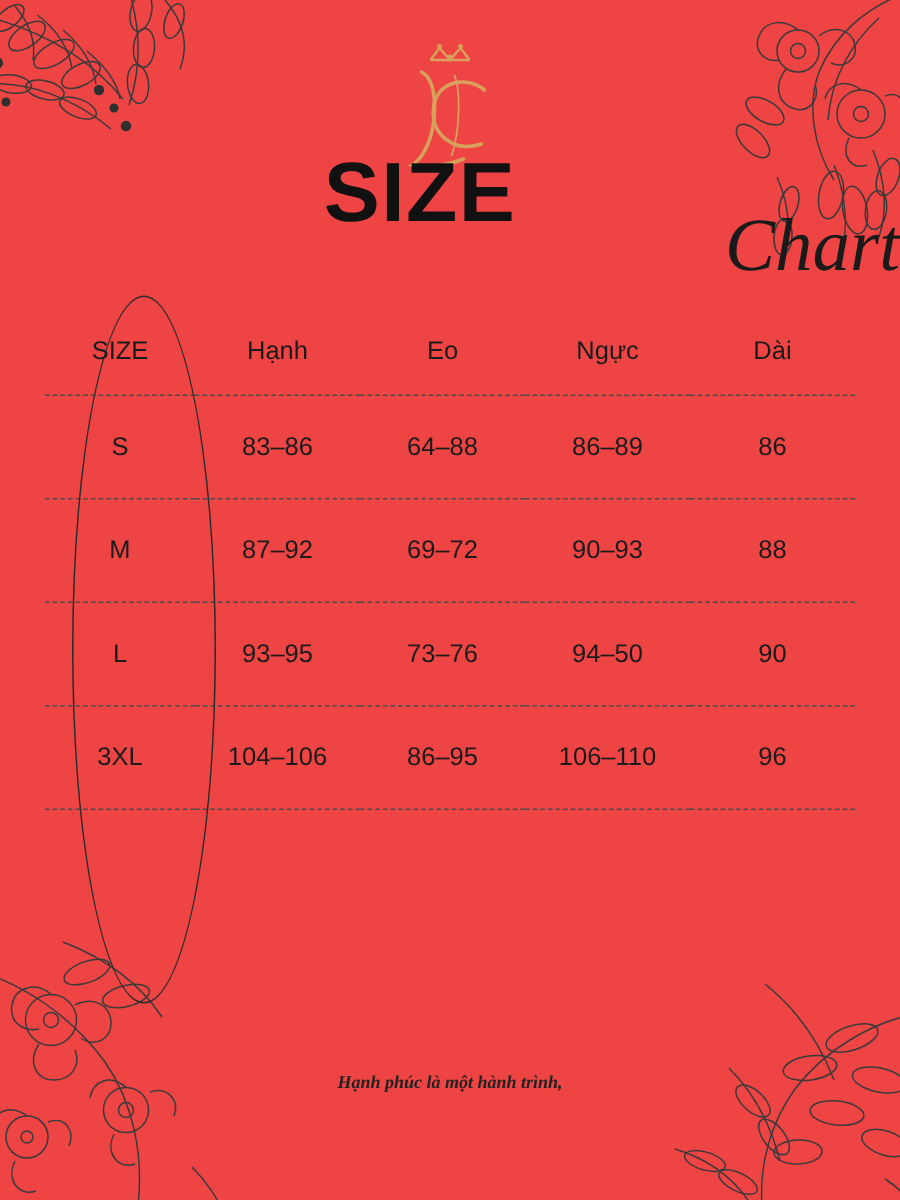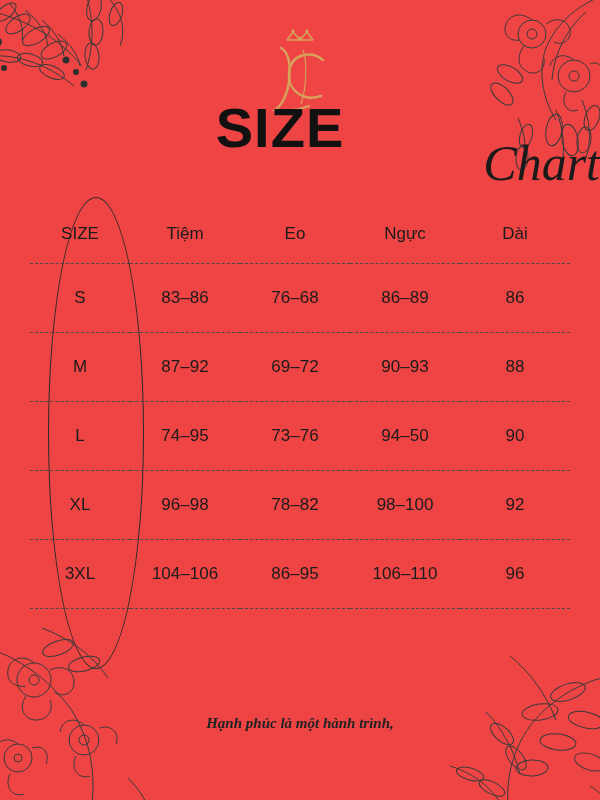--- a/index.html
+++ b/index.html
@@ -121,21 +121,21 @@
   
   .footer {
     position: absolute;
     left: 0;
     right: 0;
     top: 712px;
     text-align: center;
     font-family: "Liberation Serif", serif;
     font-style: italic;
     font-weight: bold;
-    font-size: 15px;
+    font-size: 12px;
     color: #222222;
     line-height: 1.5;
   }
 </style>
 </head>
 <body>
 
 <div class="page">
 
   <svg class="deco deco-tl" width="210" height="180" viewBox="0 0 210 180" fill="none" stroke="#3a3a3a" stroke-width="1">
@@ -253,54 +253,47 @@
     <div class="title-size">SIZE</div>
     <div class="title-chart">Chart</div>
   </div>
 
   <div class="table-wrap">
     <div class="oval"></div>
     <table class="size-table">
       <thead>
         <tr>
           <th>SIZE</th>
-          <th>Tiệm</th>
+          <th>Hạnh</th>
           <th>Eo</th>
           <th>Ngực</th>
           <th>Dài</th>
         </tr>
       </thead>
       <tbody>
         <tr>
           <td>S</td>
           <td>83–86</td>
-          <td>76–68</td>
+          <td>64–88</td>
           <td>86–89</td>
           <td>86</td>
         </tr>
         <tr>
           <td>M</td>
           <td>87–92</td>
           <td>69–72</td>
           <td>90–93</td>
           <td>88</td>
         </tr>
         <tr>
           <td>L</td>
-          <td>74–95</td>
+          <td>93–95</td>
           <td>73–76</td>
           <td>94–50</td>
           <td>90</td>
-        </tr>
-        <tr>
-          <td>XL</td>
-          <td>96–98</td>
-          <td>78–82</td>
-          <td>98–100</td>
-          <td>92</td>
         </tr>
         <tr>
           <td>3XL</td>
           <td>104–106</td>
           <td>86–95</td>
           <td>106–110</td>
           <td>96</td>
         </tr>
       </tbody>
     </table>

